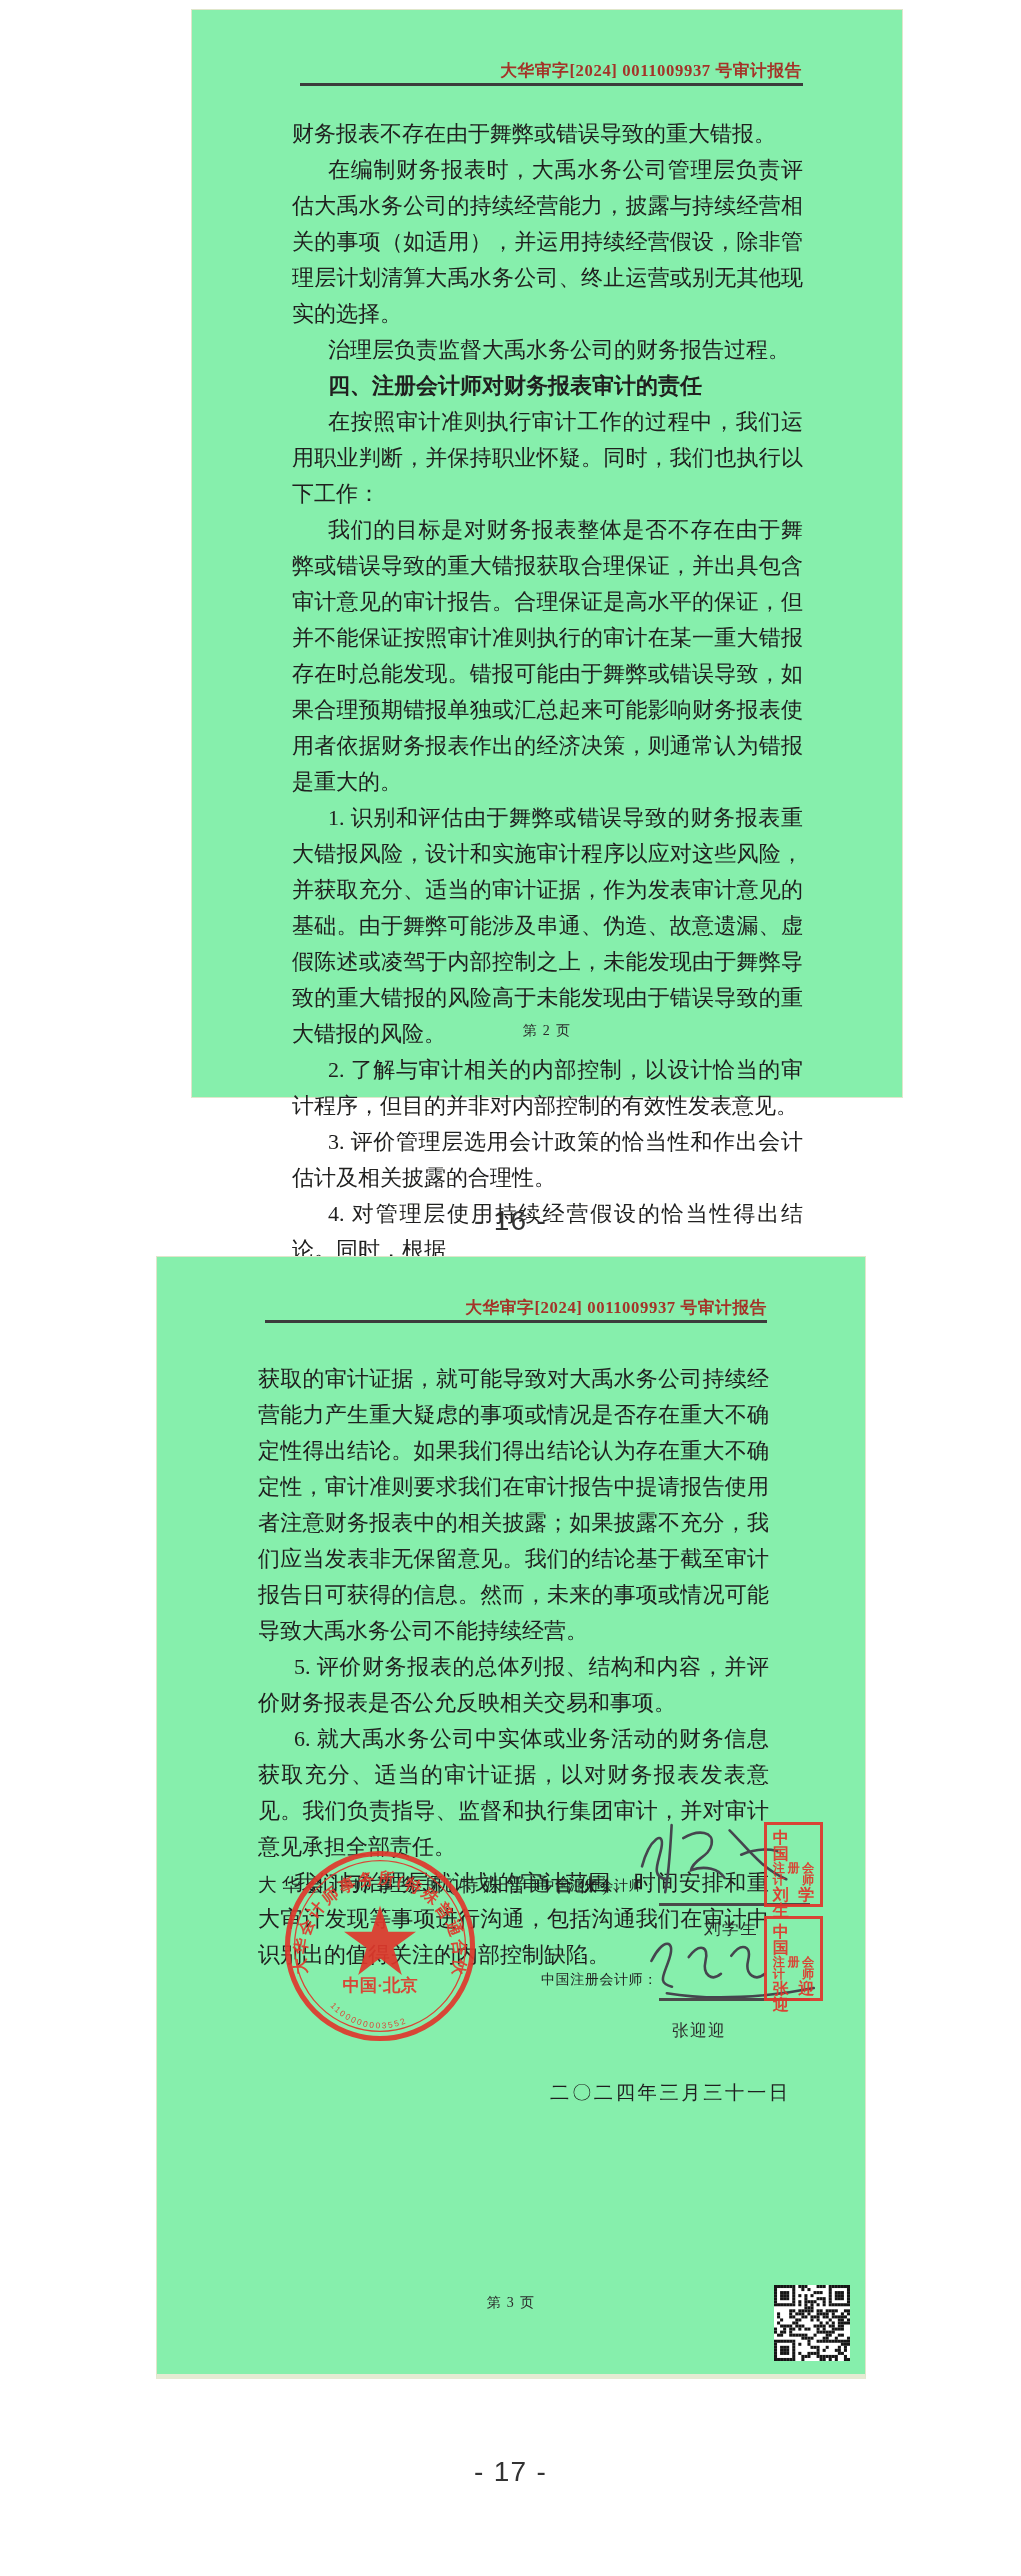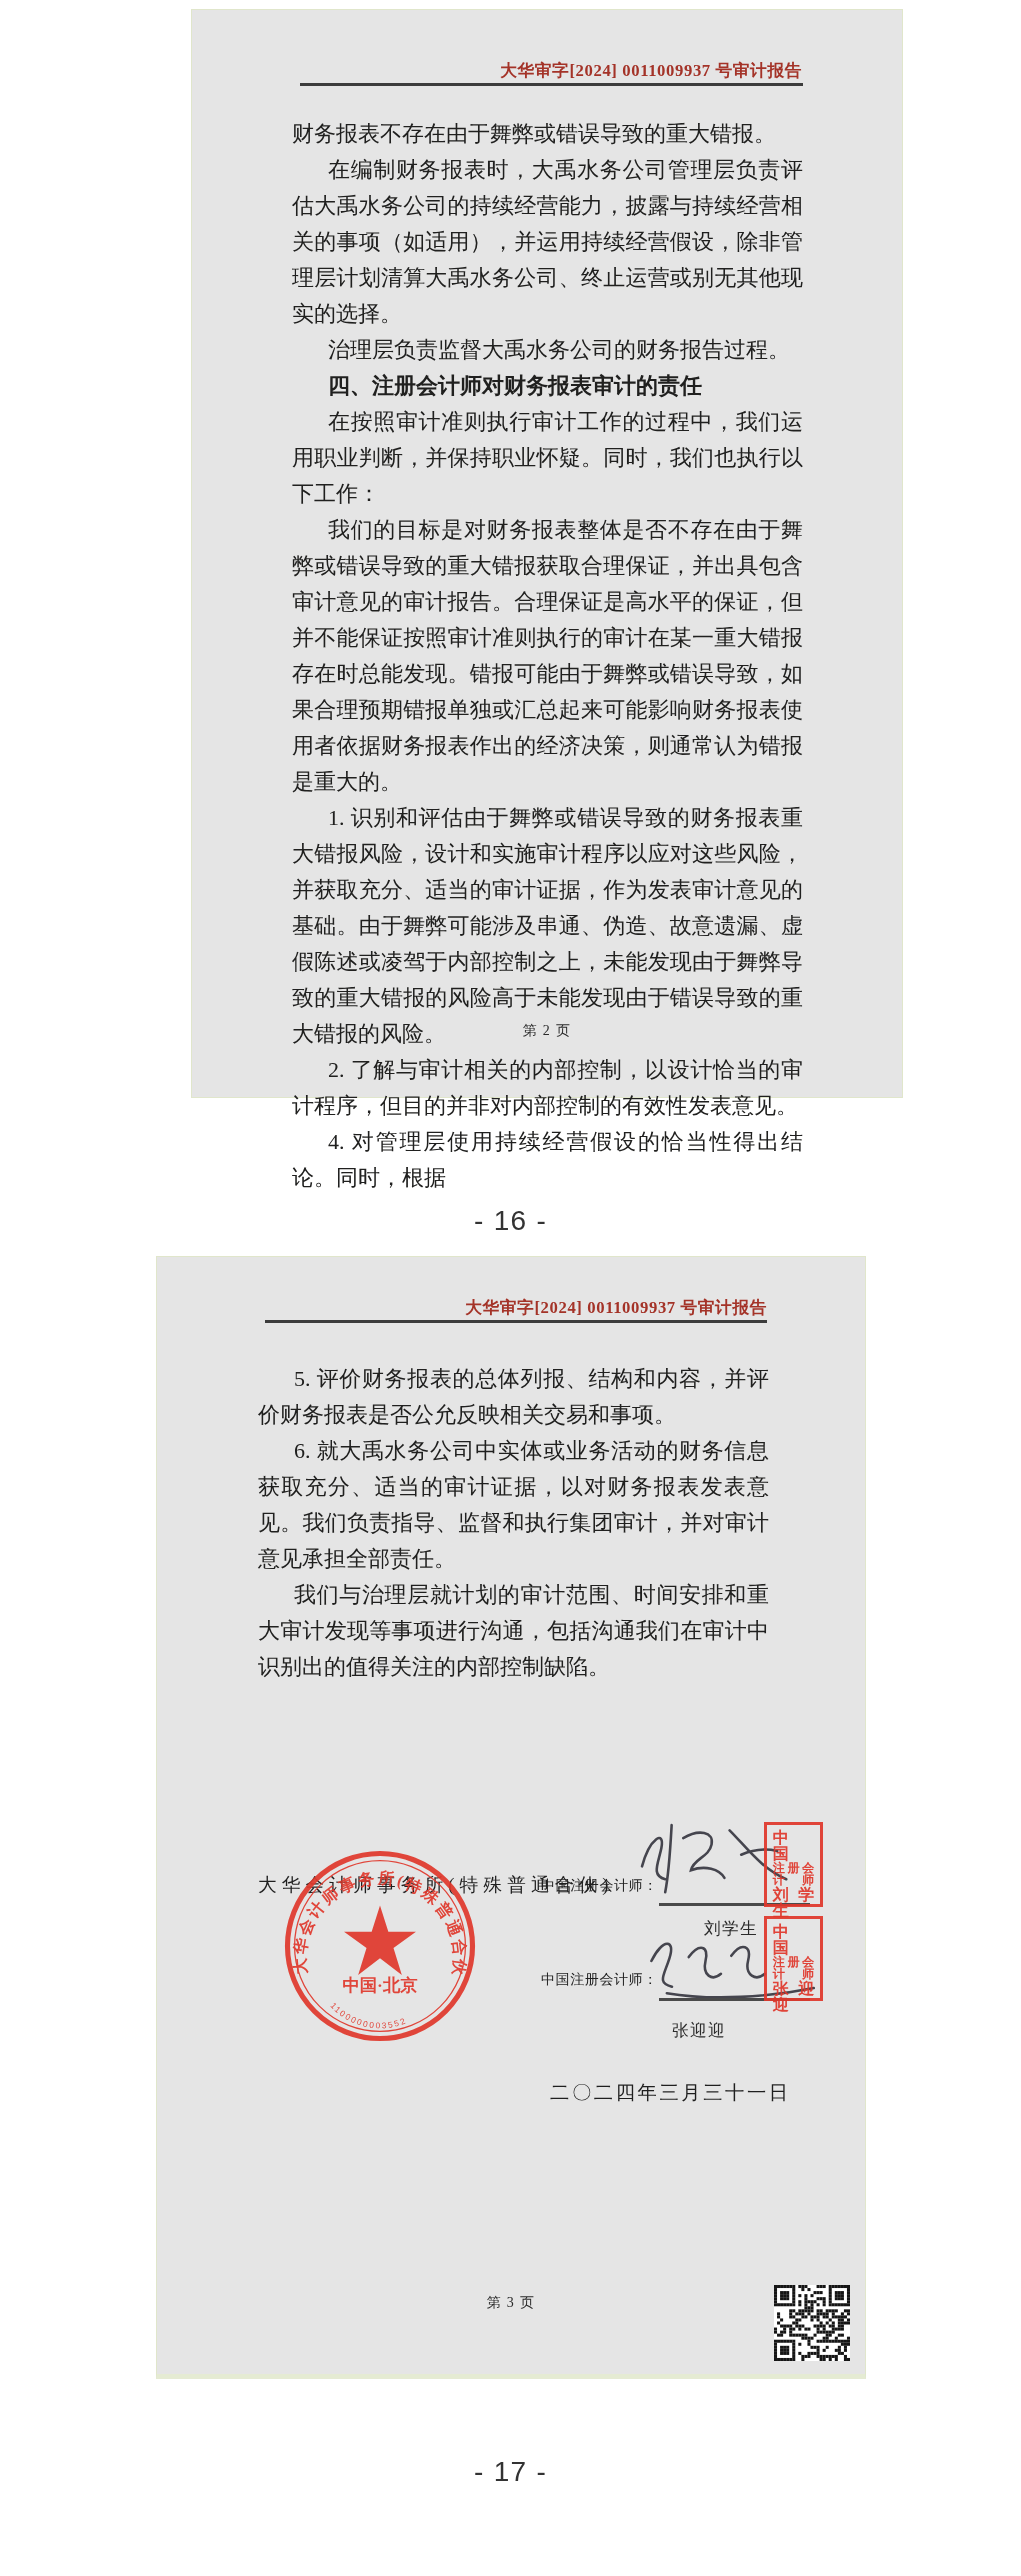--- a/index.html
+++ b/index.html
@@ -2,21 +2,21 @@
 <html style="font-size:10.3px"><head>
 <meta charset="utf-8">
 <style>
   html,body{margin:0;padding:0;}
   body{
     width:1021px;height:2576px;position:relative;background:#ffffff;
     font-family:"Liberation Serif","DejaVu Serif",serif;color:#1f1f1f;
     overflow:hidden;
   }
   .page{
-    position:absolute;background:#e5e5e5;border:1.3px solid #e0e6cb;box-sizing:border-box;
+    position:absolute;background:#86efac;border:1.3px solid #e0e6cb;box-sizing:border-box;
   }
   .page-1{left:191px;top:9px;width:712px;height:1089px;}
   .page-2{left:156px;top:1256px;width:710px;height:1123px;border-bottom:5.8px solid #e5ebd3;}
   .doc-number{
     position:absolute;font-size:16.7px;font-weight:600;color:#a43328;letter-spacing:0.6px;
     white-space:nowrap;
   }
   .page-1 .doc-number{right:100px;top:49px;}
   .page-2 .doc-number{right:98px;top:39px;}
   .header-rule{position:absolute;height:2.6px;background:#3c3c3c;}
@@ -90,33 +90,35 @@
       <p class="heading">四、注册会计师对财务报表审计的责任</p>
 
       <p>在按照审计准则执行审计工作的过程中，我们运用职业判断，并保持职业怀疑。同时，我们也执行以下工作：</p>
 
       <p>我们的目标是对财务报表整体是否不存在由于舞弊或错误导致的重大错报获取合理保证，并出具包含审计意见的审计报告。合理保证是高水平的保证，但并不能保证按照审计准则执行的审计在某一重大错报存在时总能发现。错报可能由于舞弊或错误导致，如果合理预期错报单独或汇总起来可能影响财务报表使用者依据财务报表作出的经济决策，则通常认为错报是重大的。</p>
 
       <p>1. 识别和评估由于舞弊或错误导致的财务报表重大错报风险，设计和实施审计程序以应对这些风险，并获取充分、适当的审计证据，作为发表审计意见的基础。由于舞弊可能涉及串通、伪造、故意遗漏、虚假陈述或凌驾于内部控制之上，未能发现由于舞弊导致的重大错报的风险高于未能发现由于错误导致的重大错报的风险。</p>
 
       <p>2. 了解与审计相关的内部控制，以设计恰当的审计程序，但目的并非对内部控制的有效性发表意见。</p>
 
+      <p>3. 评价管理层选用会计政策的恰当性和作出会计估计及相关披露的合理性。</p>
 
       <p>4. 对管理层使用持续经营假设的恰当性得出结论。同时，根据</p>
     </div>
   <div class="page-footer">第 2 页</div>
 </div>
 
 <div class="gap-label gap-16">- 16 -</div>
 
 <div class="page page-2">
   <div class="doc-number">大华审字[2024] 0011009937 号审计报告</div>
   <div class="header-rule"></div>
   <div class="body-text">
 
+      <p class="no-indent">获取的审计证据，就可能导致对大禹水务公司持续经营能力产生重大疑虑的事项或情况是否存在重大不确定性得出结论。如果我们得出结论认为存在重大不确定性，审计准则要求我们在审计报告中提请报告使用者注意财务报表中的相关披露；如果披露不充分，我们应当发表非无保留意见。我们的结论基于截至审计报告日可获得的信息。然而，未来的事项或情况可能导致大禹水务公司不能持续经营。</p>
 
       <p>5. 评价财务报表的总体列报、结构和内容，并评价财务报表是否公允反映相关交易和事项。</p>
 
       <p>6. 就大禹水务公司中实体或业务活动的财务信息获取充分、适当的审计证据，以对财务报表发表意见。我们负责指导、监督和执行集团审计，并对审计意见承担全部责任。</p>
 
       <p>我们与治理层就计划的审计范围、时间安排和重大审计发现等事项进行沟通，包括沟通我们在审计中识别出的值得关注的内部控制缺陷。</p>
     </div>
 
   <div class="firm-name">大华会计师事务所(特殊普通合伙)</div>
 

